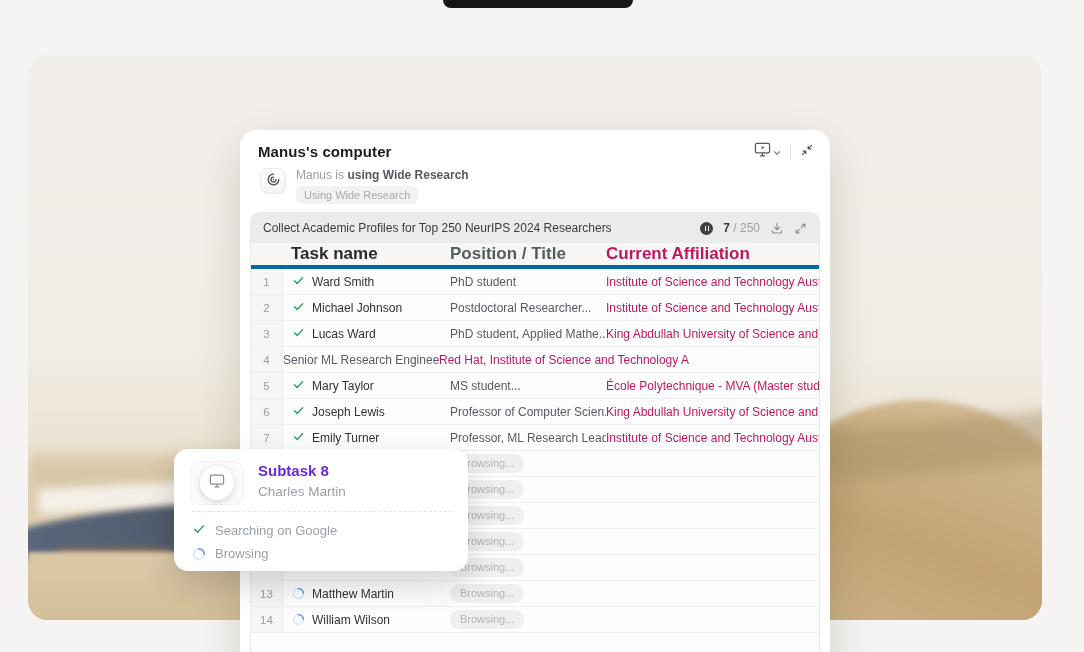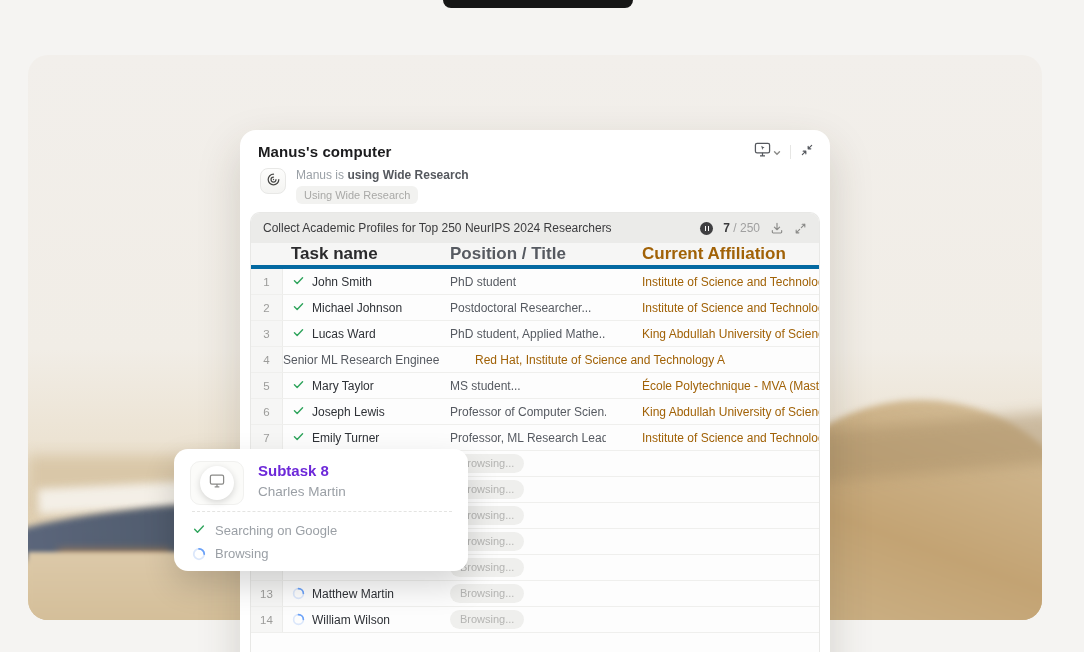--- a/index.html
+++ b/index.html
@@ -49,21 +49,21 @@
   .tb-icon { color:#8b8b89; cursor:pointer; display:flex; }
 
   
   .thead { display:flex; height:26px; background:#f6f6f5; border-bottom:4px solid #0369a1; align-items:center; font-size:17px; font-weight:700; color:#2b2b2d; }
   .row { display:flex; height:26px; border-bottom:1px solid #efefed; align-items:stretch; font-size:12px; background:#fdfdfd; cursor:pointer; }
   .c-num { width:32px; flex:0 0 32px; background:#f6f6f5; border-right:1px solid #ececea; display:flex; align-items:center; justify-content:center; color:#9c9c9a; font-size:11.5px; }
   .thead .c-num { background:transparent; border-right:none; }
   .c-name { width:167px; flex:0 0 167px; display:flex; align-items:center; padding-left:9px; gap:7px; overflow:hidden; white-space:nowrap; color:#2f3237; }
   .thead .c-name { padding-left:8px; color:#2b2b2d; }
   .c-pos { width:156px; flex:0 0 156px; display:flex; align-items:center; overflow:hidden; white-space:nowrap; color:#565a61; }
-  .c-aff { flex:1 1 auto; display:flex; align-items:center; overflow:hidden; white-space:nowrap; color:#a16207;margin-left:36px; }
+  .c-aff { flex:1 1 auto; display:flex; align-items:center; overflow:hidden; white-space:nowrap; color:#be185d; }
   .badge { display:inline-block; background:#efefed; color:#b4b4b2; border-radius:999px; padding:2.5px 10px; font-size:11px; line-height:1.2; }
 
   .spin { animation:rot 1s linear infinite; transform-origin:center; display:flex; }
   @keyframes rot { to { transform:rotate(360deg); } }
 
   
   .subtask { position:absolute; left:174px; top:449px; width:294px; height:122px; background:#ffffff; border-radius:14px; box-shadow:0 14px 32px rgba(0,0,0,.16); z-index:20; cursor:pointer; }
   .st-tile { position:absolute; left:16px; top:12px; width:54px; height:44px; border-radius:10px; background:#fbfbf9; border:1px solid #f1f1ef; display:flex; align-items:center; justify-content:center; }
   .st-circle { width:34px; height:34px; border-radius:50%; background:#ffffff; box-shadow:0 2px 7px rgba(0,0,0,.16); display:flex; align-items:center; justify-content:center; color:#8a8a88; }
   .st-title { position:absolute; left:84px; top:13px; font-size:15px; font-weight:700; color:#6d28d9; }
@@ -170,21 +170,21 @@
       <div>
   <div class="row">
     <div class="c-num">1</div>
     <div class="c-name">
       <span>
         <svg width="13" height="13" viewBox="0 0 24 24" fill="none" stroke="#2fa45c" stroke-width="2.6" stroke-linecap="round" stroke-linejoin="round">
                   <path d="M4.5 12.5l5 5L19.5 7"></path>
                 </svg>
       </span>
 
-      <span>John Smith</span>
+      <span>Ward Smith</span>
     </div>
     <div class="c-pos">
       <span>PhD student</span>
 
     </div>
     <div class="c-aff">
               <span>Institute of Science and Technology Austria (IST</span>
             </div>
   </div>
 

